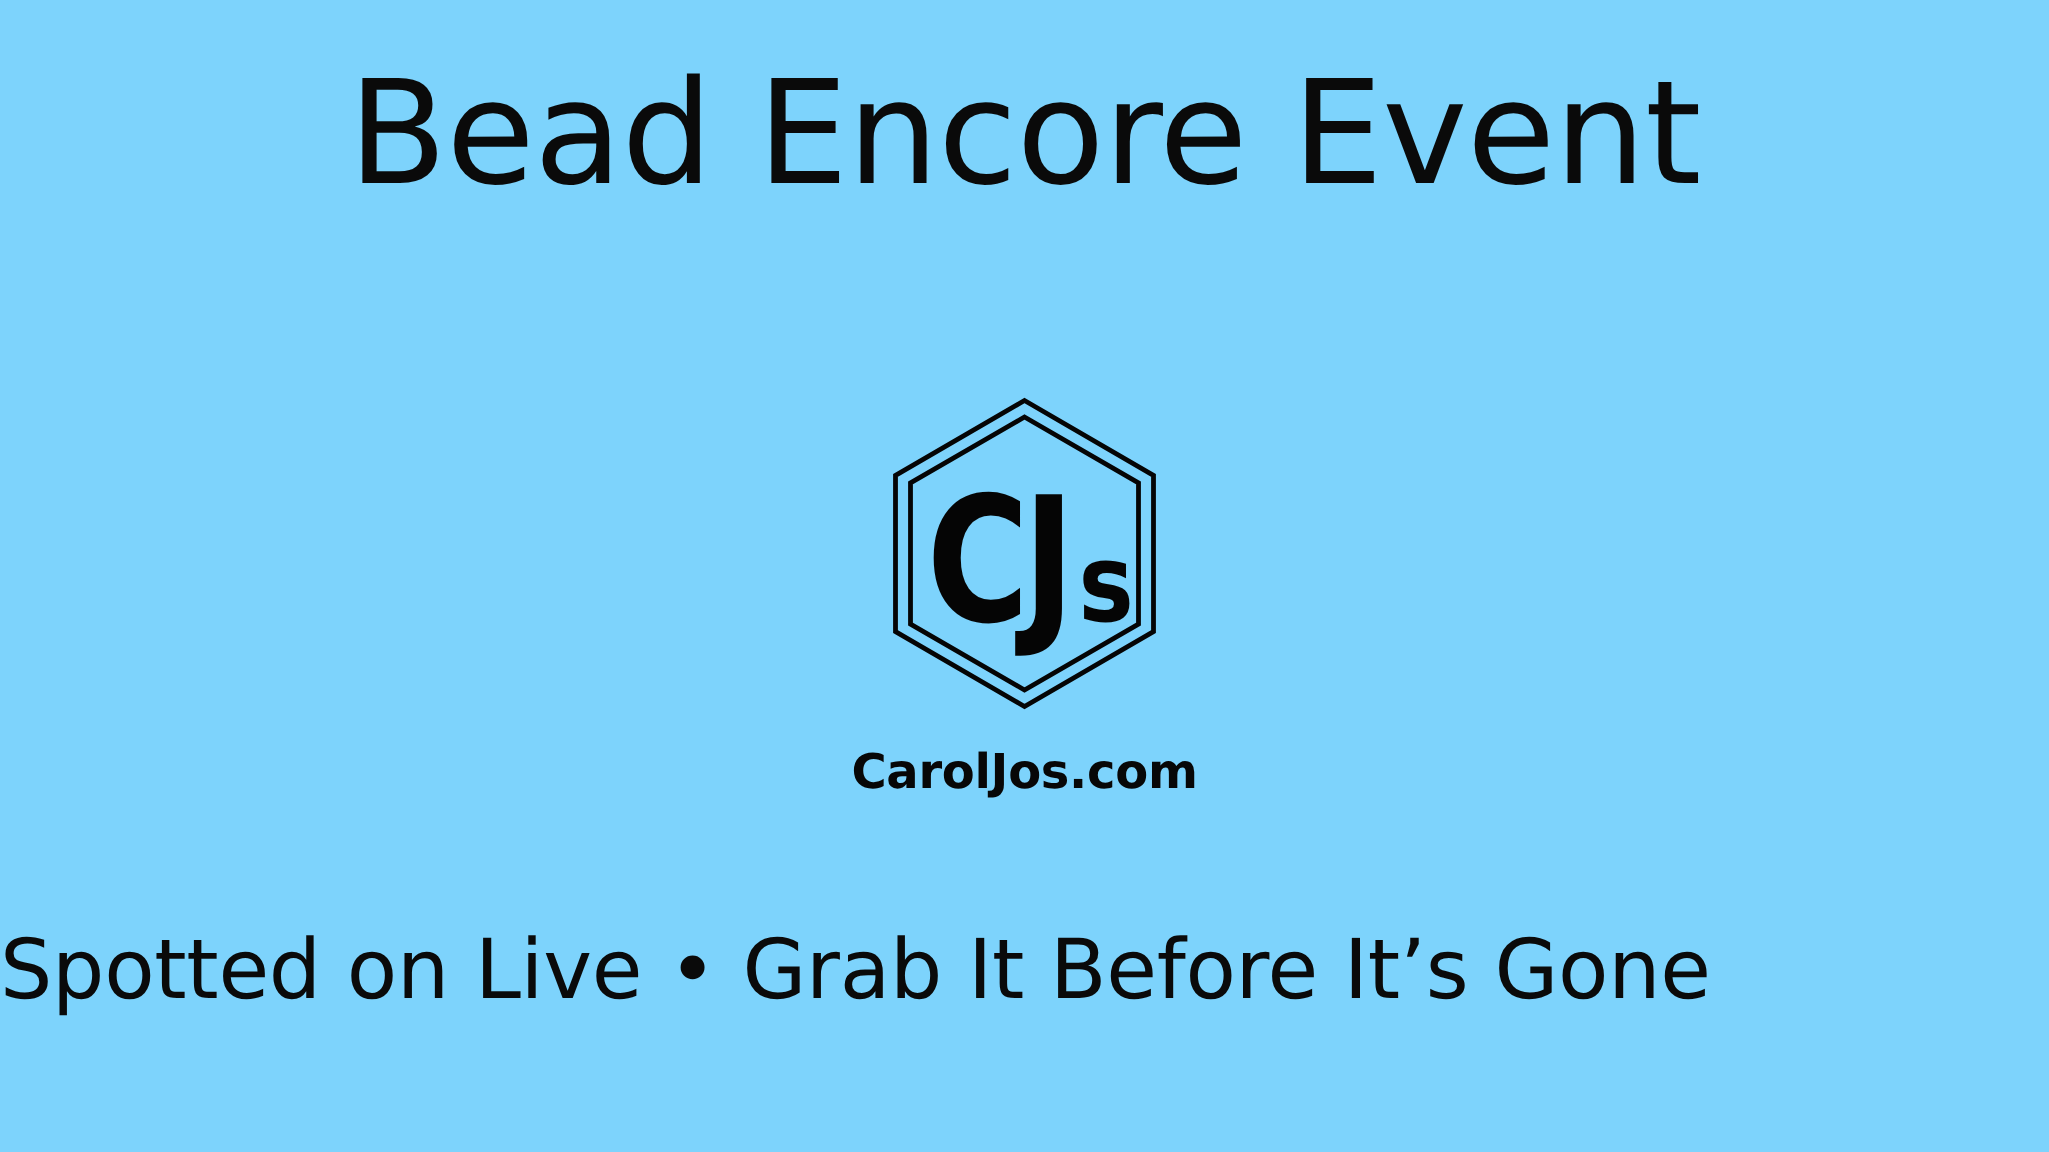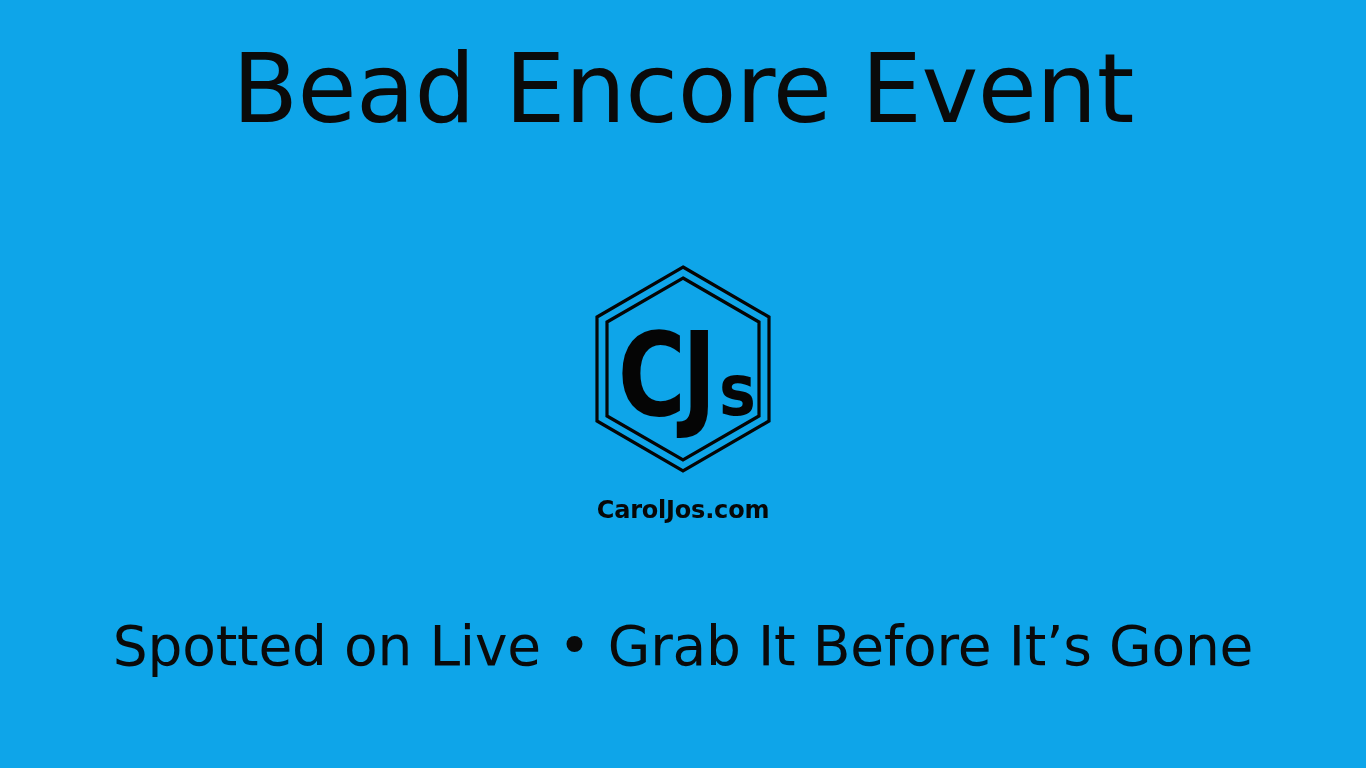--- a/index.html
+++ b/index.html
@@ -12,21 +12,21 @@
     overflow: hidden;
     background: #758764;
     font-family: "Liberation Sans", sans-serif;
     -webkit-font-smoothing: antialiased;
   }
 
   .slide {
     position: relative;
     width: 1366px;
     height: 768px;
-    background: #0ea5e9;
+    background: #7dd3fc;
     box-sizing: border-box;
   }
 
   
   .title {
     position: absolute;
     left: 0;
     top: 36px;
     width: 1366px;
     text-align: center;
@@ -102,34 +102,33 @@
     letter-spacing: -2px;
     transform: scaleX(0.86);
     transform-origin: left bottom;
     margin-left: -6px;
   }
 
   .logo-wordmark {
     margin-top: 22px;
     color: #070707;
     font-family: "DejaVu Sans", sans-serif;
-    font-size: 24px;
+    font-size: 32px;
     font-weight: 700;
     letter-spacing: -0.2px;
     line-height: 1;
     white-space: nowrap;
   }
 
   
   .tagline {
     position: absolute;
     left: 0;
     top: 613px;
     width: 1366px;
-    text-align: center;
     color: #0a0a0a;
     font-family: "DejaVu Sans", sans-serif;
     font-size: 55px;
     font-weight: 400;
     line-height: 1.2;
     letter-spacing: -0.2px;
     white-space: nowrap;
   }
 </style>
 </head>

